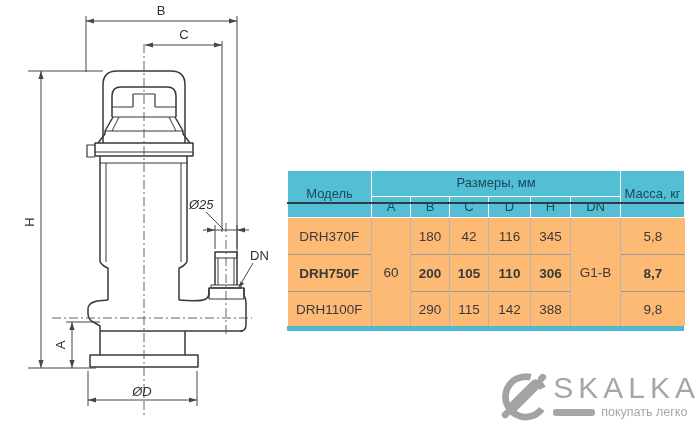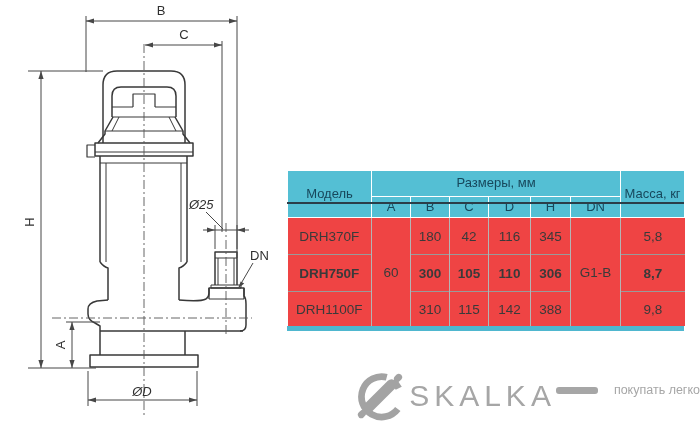--- a/index.html
+++ b/index.html
@@ -14,36 +14,36 @@
   .spec-table-wrap { position:absolute; left:287px; top:155px; width:397px; }
   table.spec { border-collapse:collapse; width:397px; table-layout:fixed;margin-top:15px; }
   table.spec th {
     background:#54bfd4; color:#17485c; font-weight:400; font-size:13px;
     border:1.5px solid #ffffff; padding:0 3px; line-height:1.25;
   }
   table.spec thead tr:nth-child(1) th { height:25px; }
   table.spec thead tr:nth-child(2) th { height:20px; }
   table.spec td {
     text-align:center; vertical-align:middle; font-size:13.5px; color:#3a3a3a;
-    background:#ef4444; border-left:1px solid #b4b4b4; border-top:1px solid #9a9a9a;
+    background:#fdba74; border-left:1px solid #b4b4b4; border-top:1px solid #9a9a9a;
     padding:0 2px;
   }
   table.spec td:first-child { border-left:none; }
   table.spec tbody tr:first-child td { border-top:none; }
   table.spec tbody tr:nth-child(1) td { height:36px; }
   table.spec tbody tr:nth-child(2) td { height:36px;font-weight:bold; }
   table.spec tbody tr:nth-child(3) td { height:34px;text-align:center; }
   .header-line { position:absolute; left:0; top:47px; width:397px; height:2px; background:#2b3e49; z-index:3; }
   .teal-bar { width:397px; height:5px; background:#4fb7cf; }
   
   .logo { position:absolute; right:0px; bottom:4px; display:flex; align-items:center; }
   .logo-icon { width:50px; height:50px; margin-right:4px; }
-  .logo-textcol { display:flex; align-items:flex-start; }
+  .logo-textcol { display:flex; flex-direction:column; align-items:flex-start; }
   .logo-name { font-size:30px; line-height:30px; letter-spacing:5px; color:#a6a6a6; font-weight:400; white-space:nowrap; }
-  .logo-sub { display:flex; align-items:center; margin-top:2px;gap:10px; }
+  .logo-sub { display:flex; align-items:center; margin-top:2px; }
   .logo-bar { width:42px; height:7px; border-radius:3px; background:#a6a6a6; margin-right:6px; }
   .logo-tagline { font-size:12.5px; color:#a6a6a6; white-space:nowrap; }
 </style>
 </head>
 <body>
 
 <div class="canvas">
 
   <div class="drawing">
     <svg width="300" height="425" viewBox="0 0 300 425">
@@ -179,29 +179,29 @@
           <td rowspan="3">60</td>
           <td>180</td>
           <td>42</td>
           <td>116</td>
           <td>345</td>
           <td rowspan="3">G1-B</td>
           <td>5,8</td>
         </tr>
         <tr>
           <td>DRH750F</td>
-          <td>300</td>
+          <td>200</td>
           <td>105</td>
           <td>110</td>
           <td>306</td>
           <td>8,7</td>
         </tr>
         <tr>
           <td>DRH1100F</td>
-          <td>310</td>
+          <td>290</td>
           <td>115</td>
           <td>142</td>
           <td>388</td>
           <td>9,8</td>
         </tr>
       </tbody>
     </table>
     <div class="teal-bar"></div>
   </div>
 

